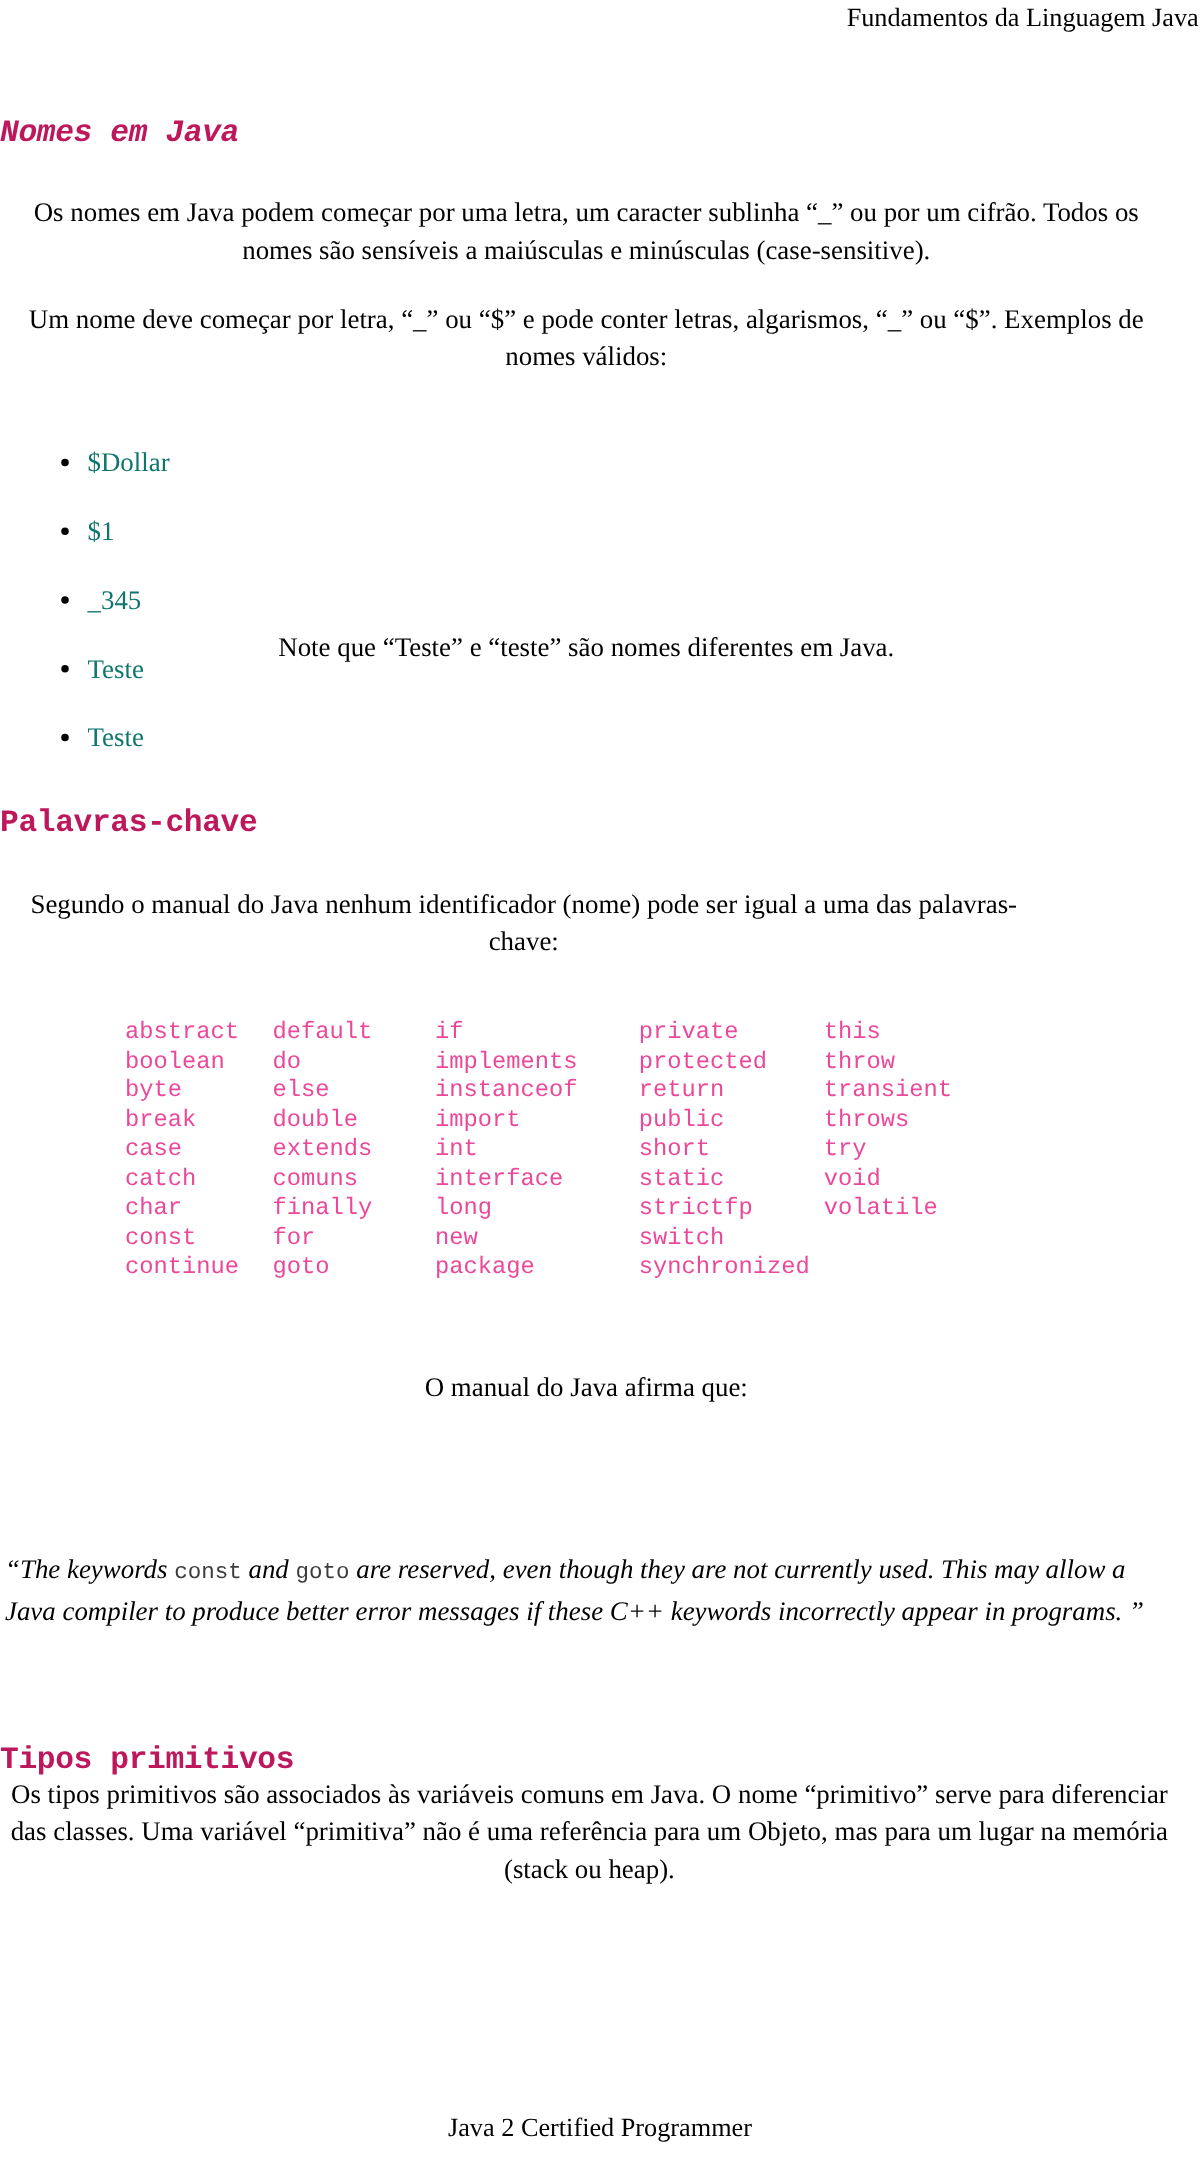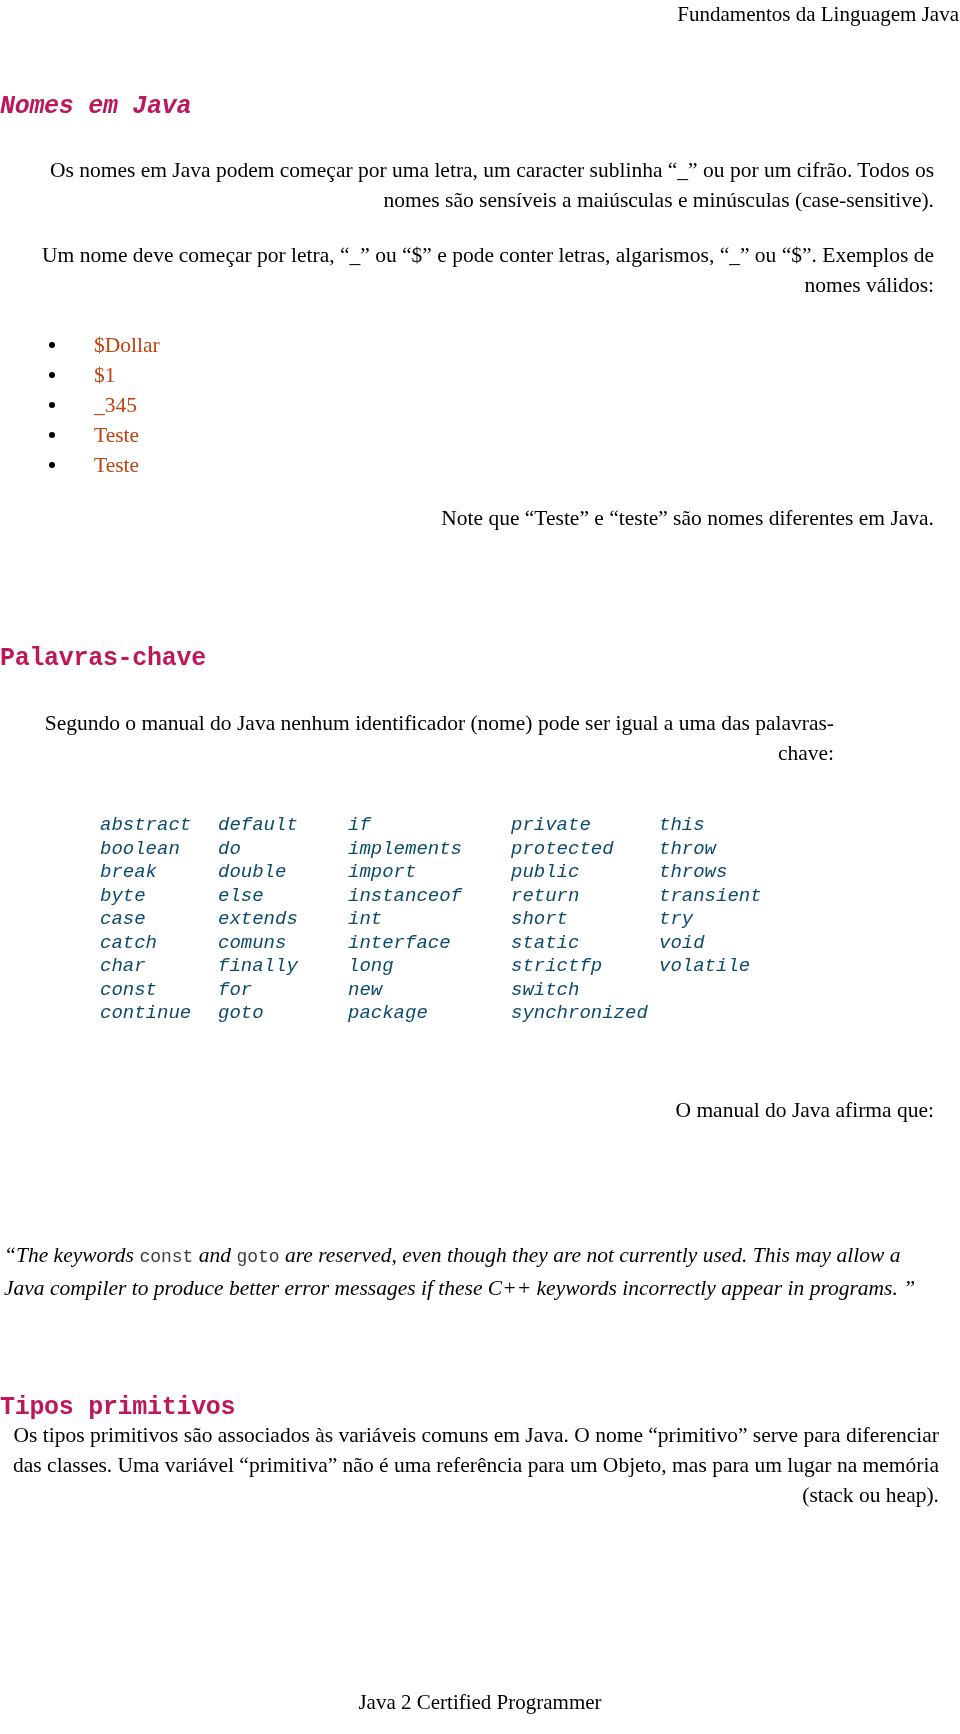--- a/index.html
+++ b/index.html
@@ -47,39 +47,40 @@
   }
 
   
   .para {
     position: absolute;
     left: 4px;
     font-family: "Liberation Serif", "DejaVu Serif", serif;
     font-size: 21.5px;
     line-height: 30px;
     color: #000;
-    text-align: right;
+    text-align: center;
   }
 
   
   .bullets {
     position: absolute;
     left: 0px;
     margin: 0;
     padding: 0;
     list-style: none;
   }
   .bullets li {
     position: relative;
     height: 30px;
     line-height: 30px;
-    padding-left: 94px;
+    padding-left: 70px;
     font-family: "Liberation Serif", "DejaVu Serif", serif;
     font-size: 21.5px;
-    color: #c2410c;
+    color: #0f766e;
+    margin-top: 25px;
   }
   .bullets li .bullet-dot {
     position: absolute;
     left: 49px;
     top: 12px;
     width: 6px;
     height: 6px;
     border-radius: 50%;
     background: #000;
   }
@@ -93,22 +94,21 @@
     font-family: "Liberation Mono", "DejaVu Sans Mono", monospace;
     font-size: 19px;
     color: #3a3a3a;
   }
   .kw-table td {
     padding: 0;
     height: 23.5px;
     line-height: 23.5px;
     vertical-align: top;
     white-space: pre;
-    color: #0c4a6e;
-    font-style: italic;
+    color: #ec4899;
   }
   .kw-table td.c0 { width: 118px; }
   .kw-table td.c1 { width: 130px; }
   .kw-table td.c2 { width: 163px; }
   .kw-table td.c3 { width: 148px; }
   .kw-table td.c4 { width: 140px; }
 
   
   .quote {
     position: absolute;
@@ -190,34 +190,34 @@
         <td class="c4">this</td>
       </tr>
       <tr>
         <td class="c0">boolean</td>
         <td class="c1">do</td>
         <td class="c2">implements</td>
         <td class="c3">protected</td>
         <td class="c4">throw</td>
       </tr>
       <tr>
+        <td class="c0">byte</td>
+        <td class="c1">else</td>
+        <td class="c2">instanceof</td>
+        <td class="c3">return</td>
+        <td class="c4">transient</td>
+      </tr>
+      <tr>
         <td class="c0">break</td>
         <td class="c1">double</td>
         <td class="c2">import</td>
         <td class="c3">public</td>
         <td class="c4">throws</td>
       </tr>
       <tr>
-        <td class="c0">byte</td>
-        <td class="c1">else</td>
-        <td class="c2">instanceof</td>
-        <td class="c3">return</td>
-        <td class="c4">transient</td>
-      </tr>
-      <tr>
         <td class="c0">case</td>
         <td class="c1">extends</td>
         <td class="c2">int</td>
         <td class="c3">short</td>
         <td class="c4">try</td>
       </tr>
       <tr>
         <td class="c0">catch</td>
         <td class="c1">comuns</td>
         <td class="c2">interface</td>

